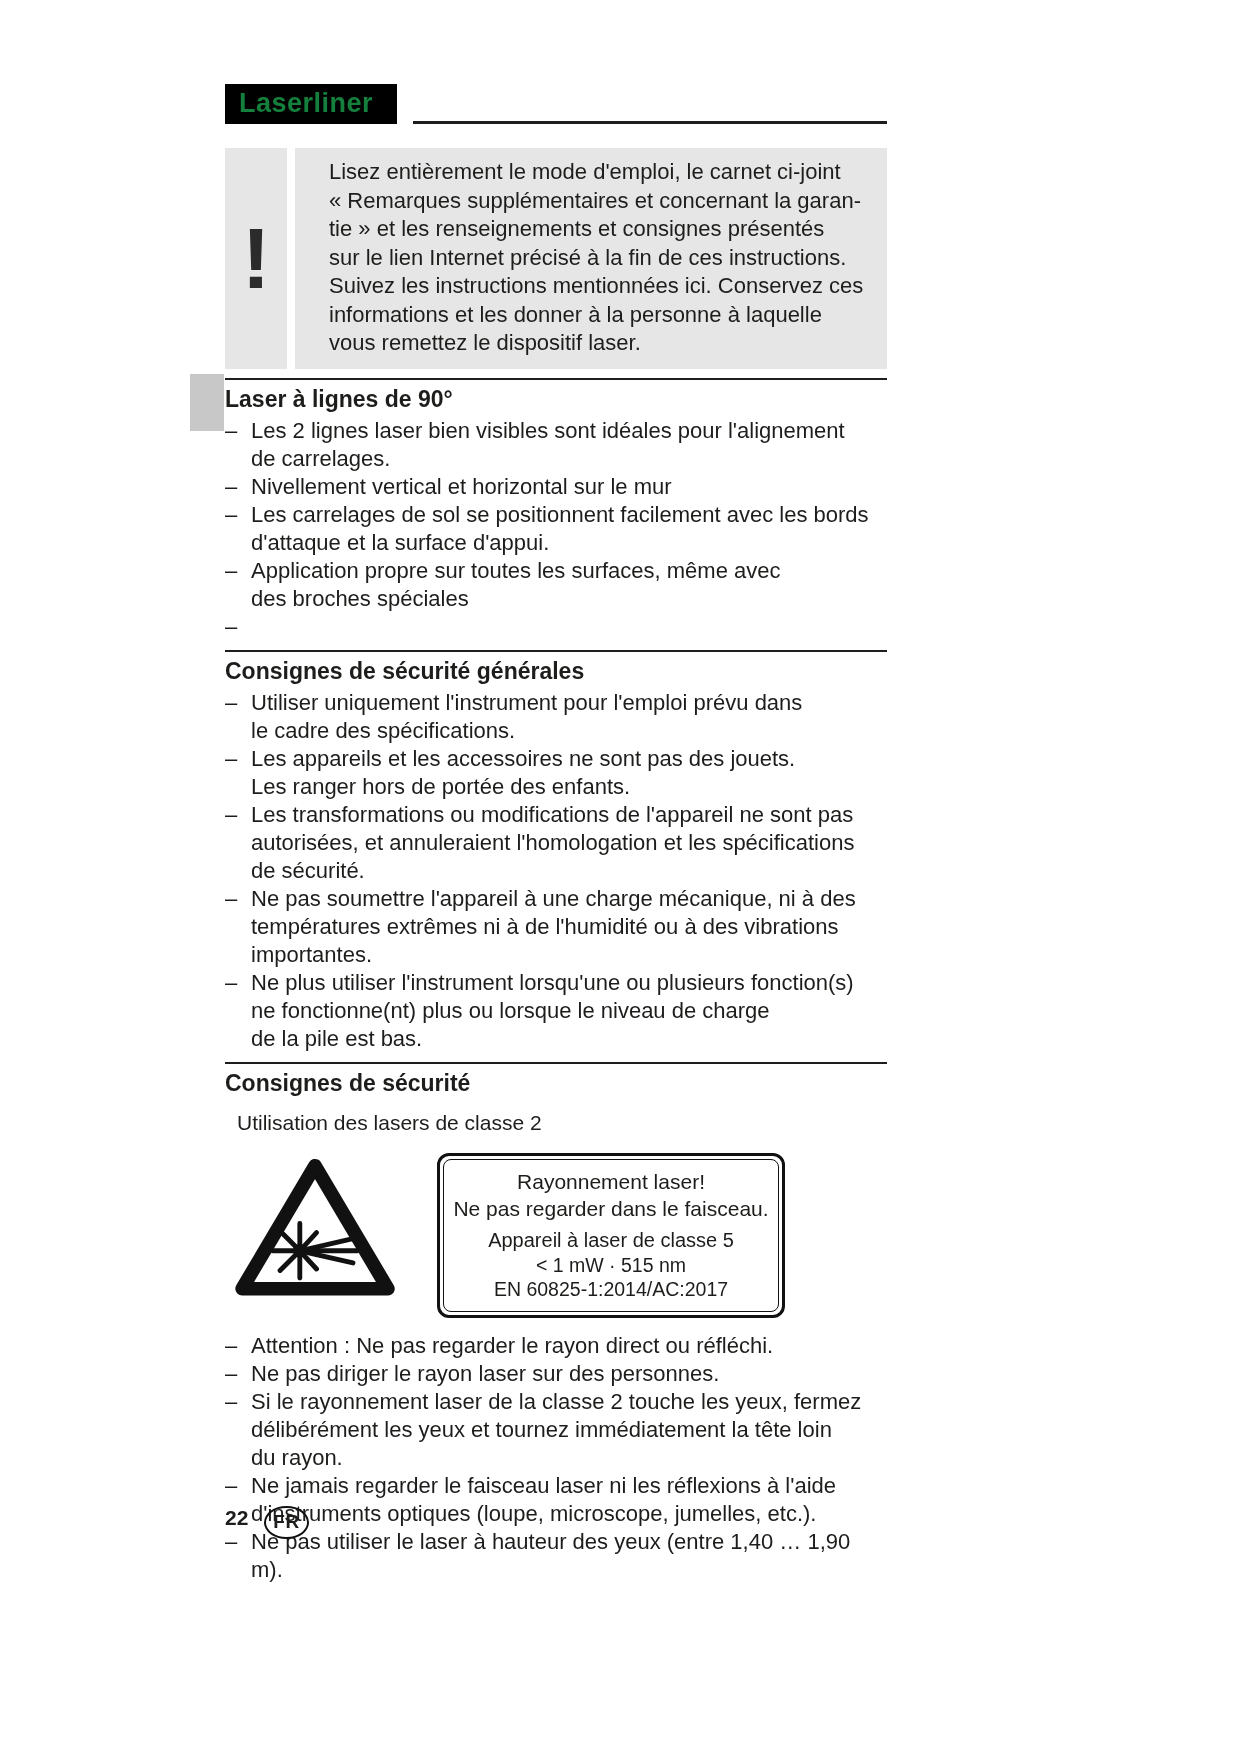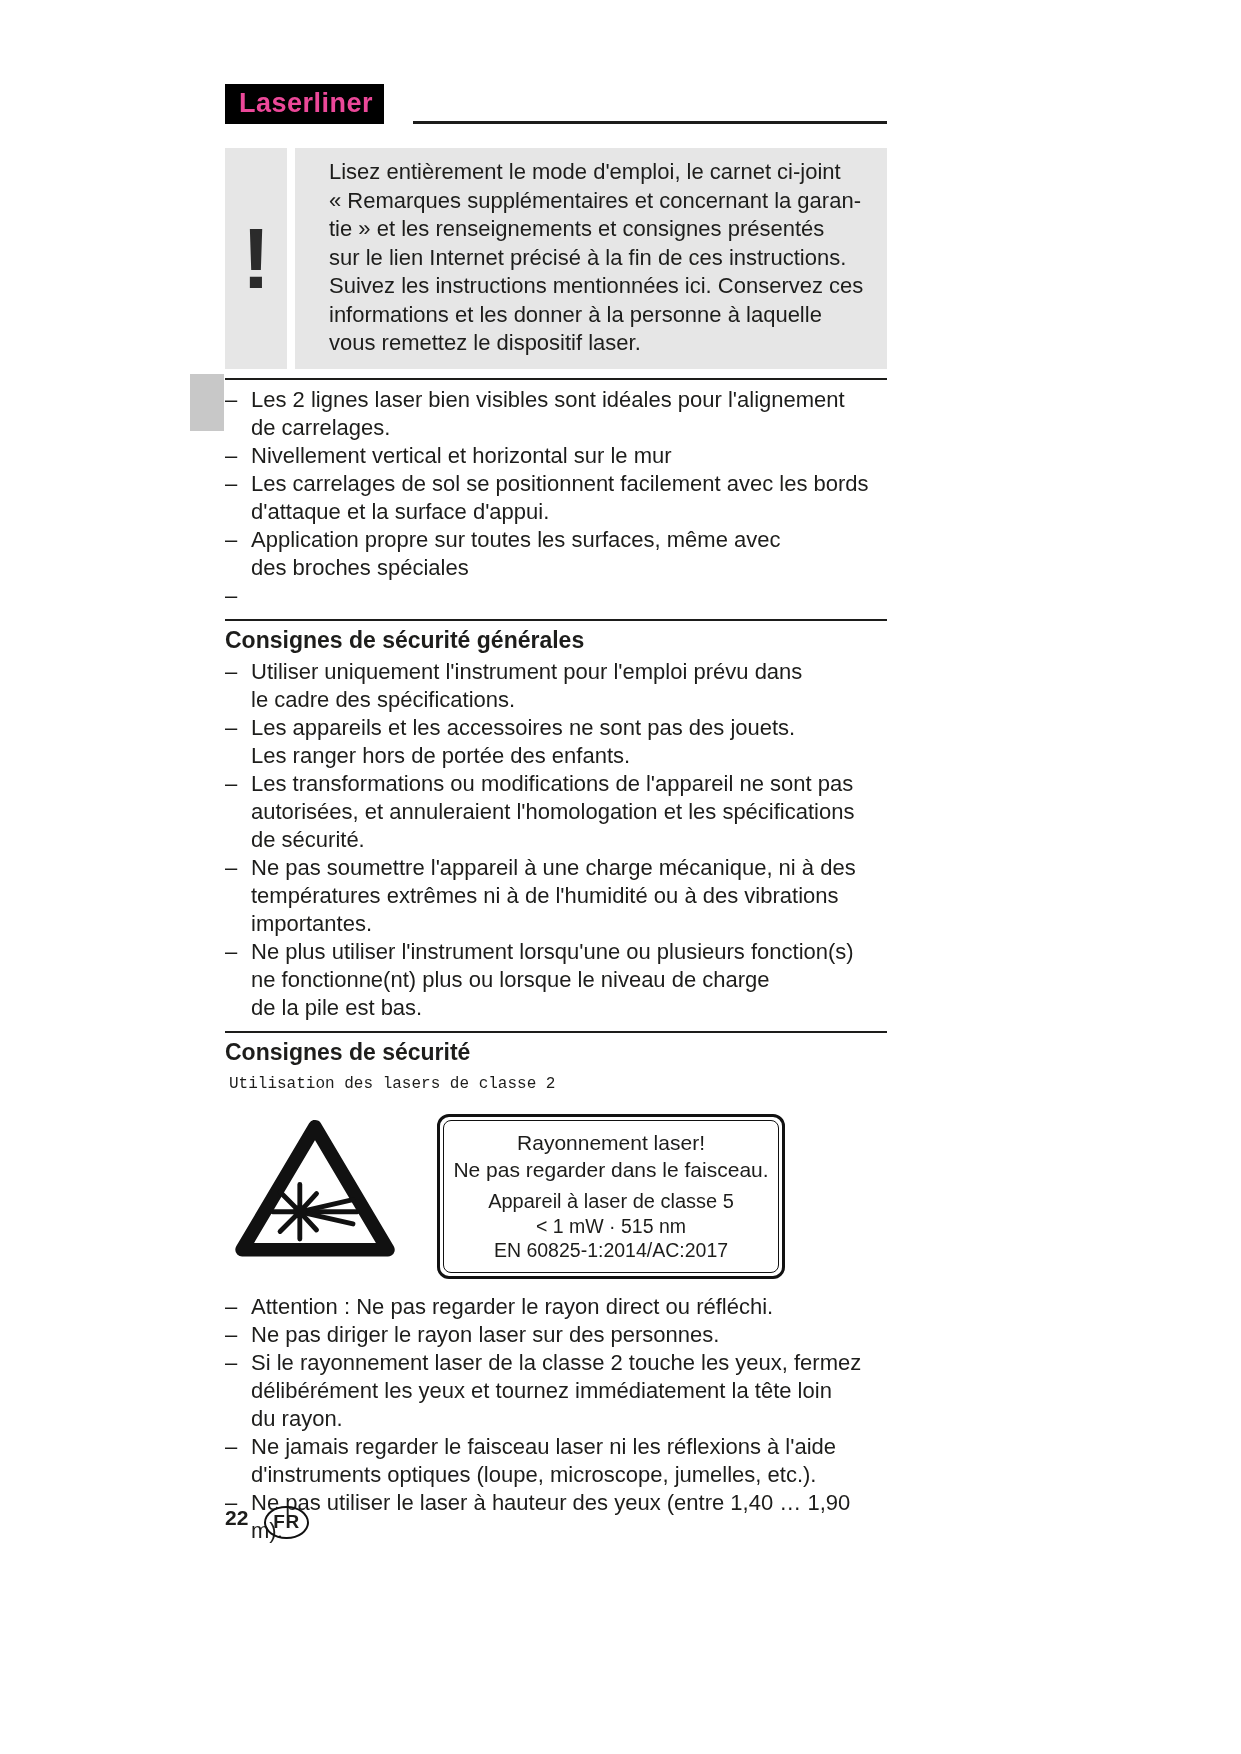--- a/index.html
+++ b/index.html
@@ -19,22 +19,22 @@
     position: absolute;
     left: 225px;
     top: 84px;
     width: 662px;
   }
   
   .masthead { position: relative; height: 40px; }
   .logo {
     display: inline-block;
     background: #000000;
-    color: #ec4899;
-    padding: 4px 11px 7px 14px;
+    color: #15803d;
+    padding: 4px 24px 7px 14px;
     height: 29px;
   }
   .logo-text {
     font-weight: bold;
     font-size: 27px;
     letter-spacing: 0.5px;
   }
   .head-rule {
     position: absolute;
     left: 188px;
@@ -72,24 +72,23 @@
     border: none;
     border-top: 2.5px solid #1d1d1b;
     margin: 9px 0 6px 0;
   }
   .sec-title {
     font-size: 23px;
     font-weight: bold;
     margin: 0 0 4px 0;
   }
   .sec-subtitle {
-    font-size: 16px;
+    font-size: 21px;
     line-height: 28px;
-    margin: 4px;
-    font-family: Liberation Mono, monospace;
+    margin: 12px;
   }
   .li {
     display: flex;
     font-size: 22px;
     line-height: 28px;
   }
   .dash { flex: 0 0 26px; }
   .li-text { white-space: pre-line; }
   
   .laser-figure {
@@ -164,20 +163,21 @@
 « Remarques supplémentaires et concernant la garan-
 tie » et les renseignements et consignes présentés
 sur le lien Internet précisé à la fin de ces instructions.
 Suivez les instructions mentionnées ici. Conservez ces
 informations et les donner à la personne à laquelle
 vous remettez le dispositif laser.</div>
   </div>
 
   <section>
     <hr class="rule">
+    <h2 class="sec-title">Laser à lignes de 90°</h2>
     <div>
       <div class="li">
         <span class="dash">–</span>
         <span class="li-text">Les 2 lignes laser bien visibles sont idéales pour l'alignement
 de carrelages.</span>
       </div>
       <div class="li">
         <span class="dash">–</span>
         <span class="li-text">Nivellement vertical et horizontal sur le mur</span>
       </div>

